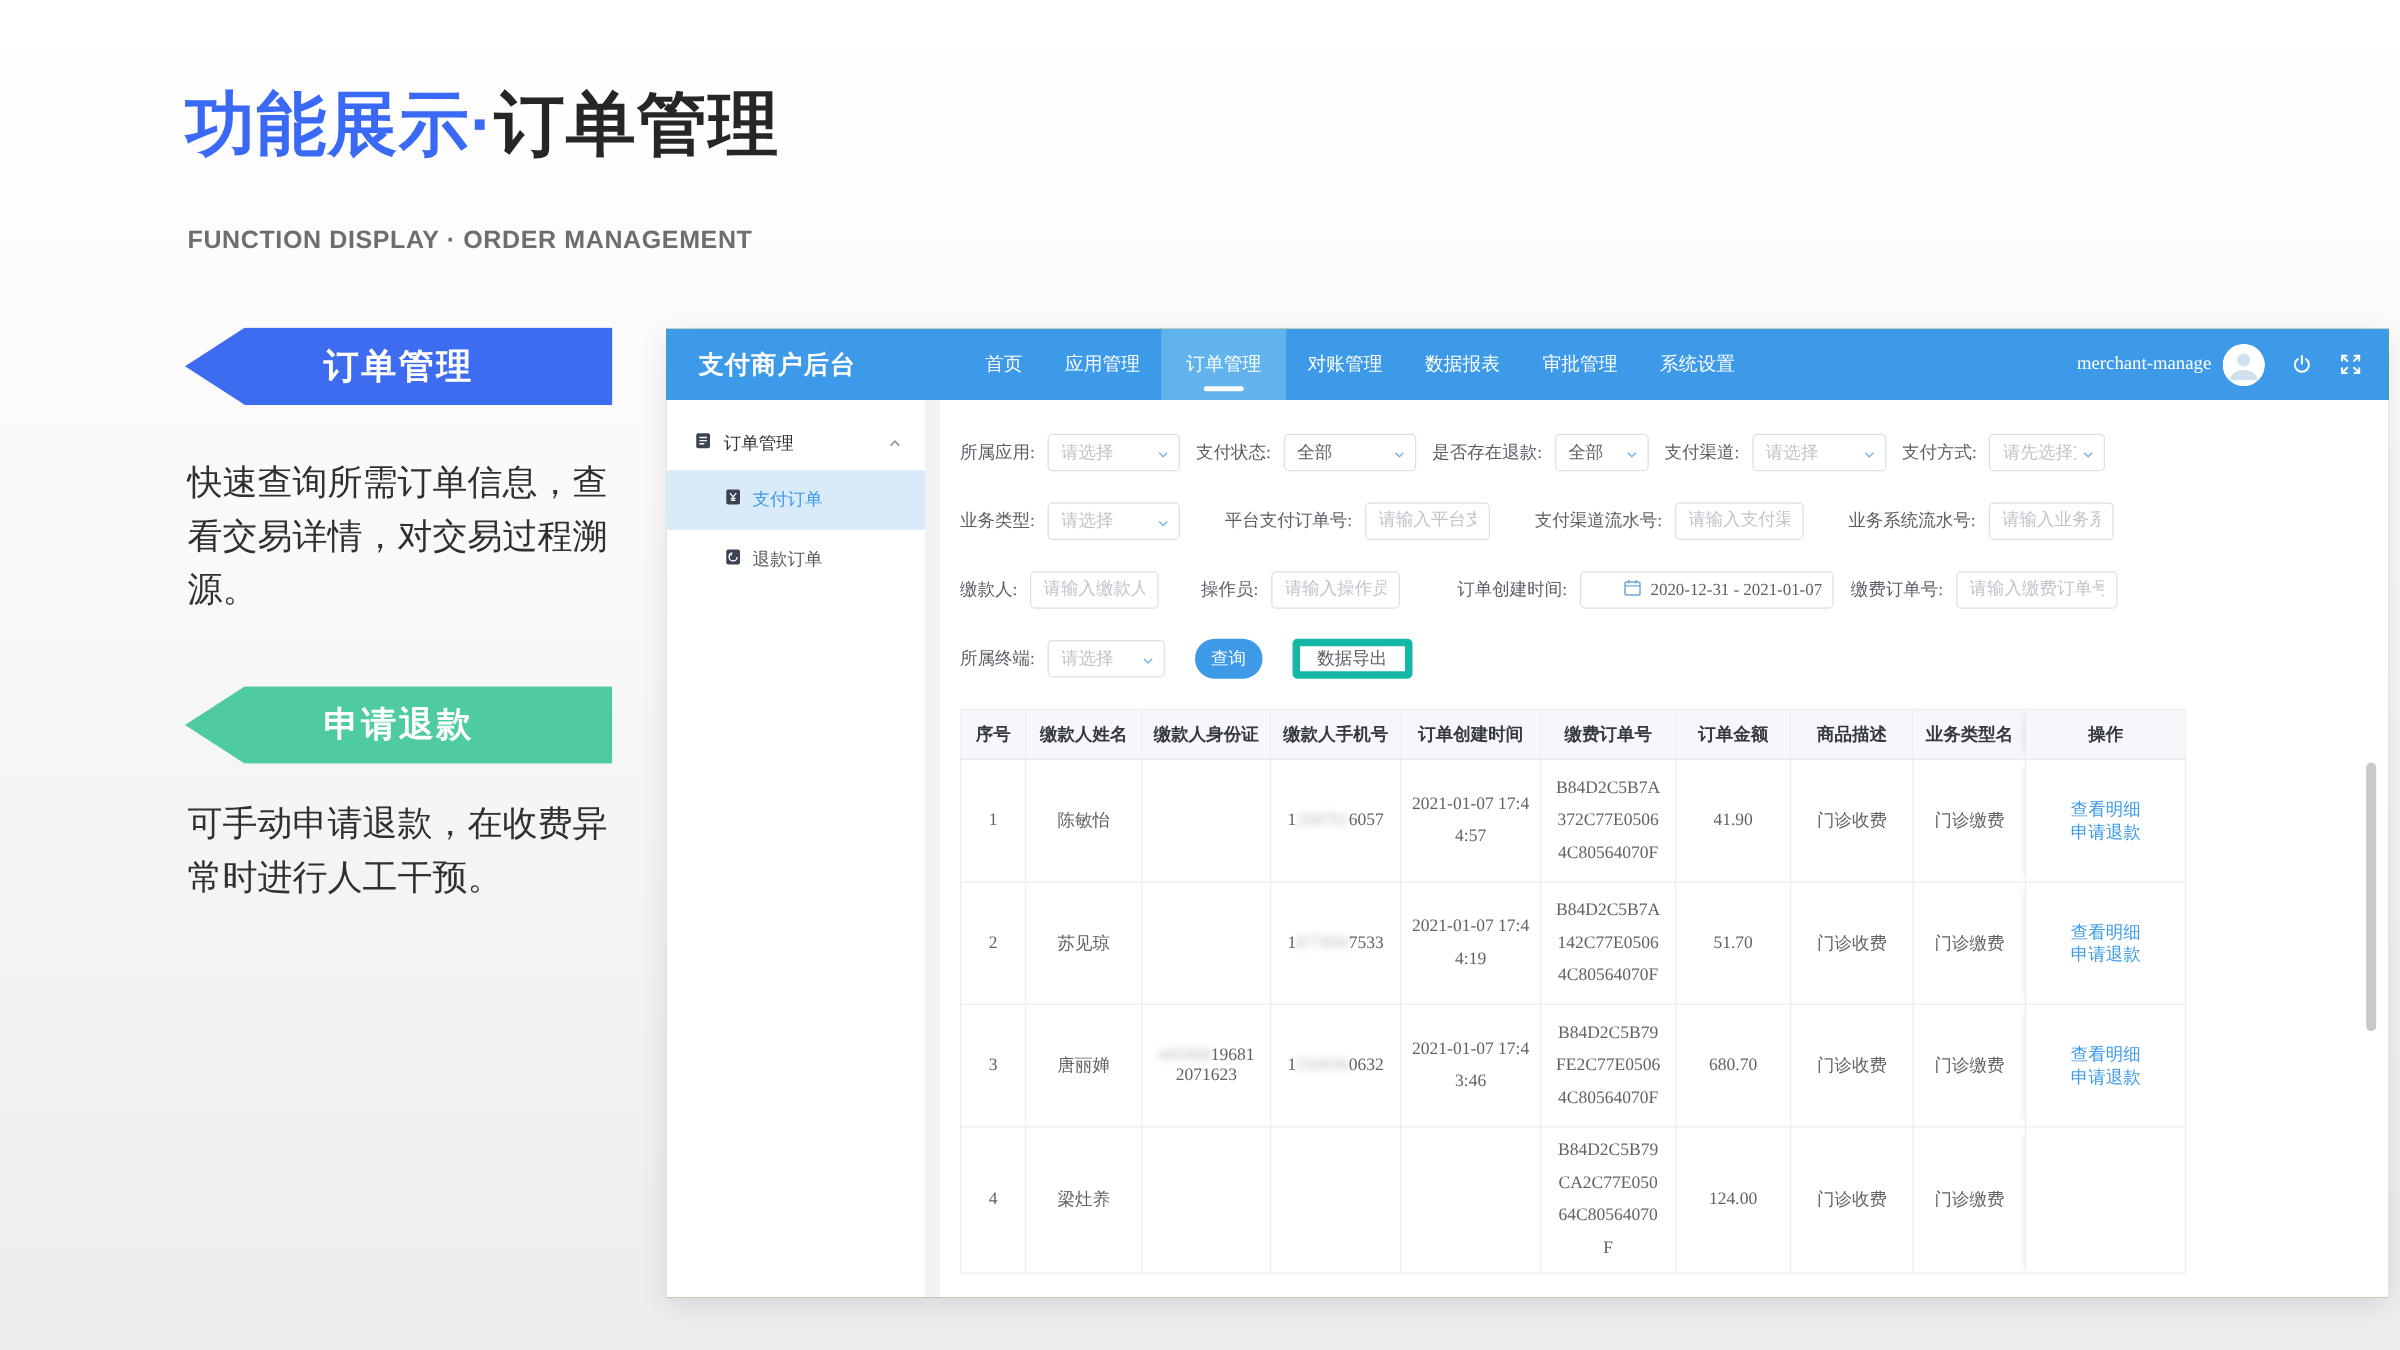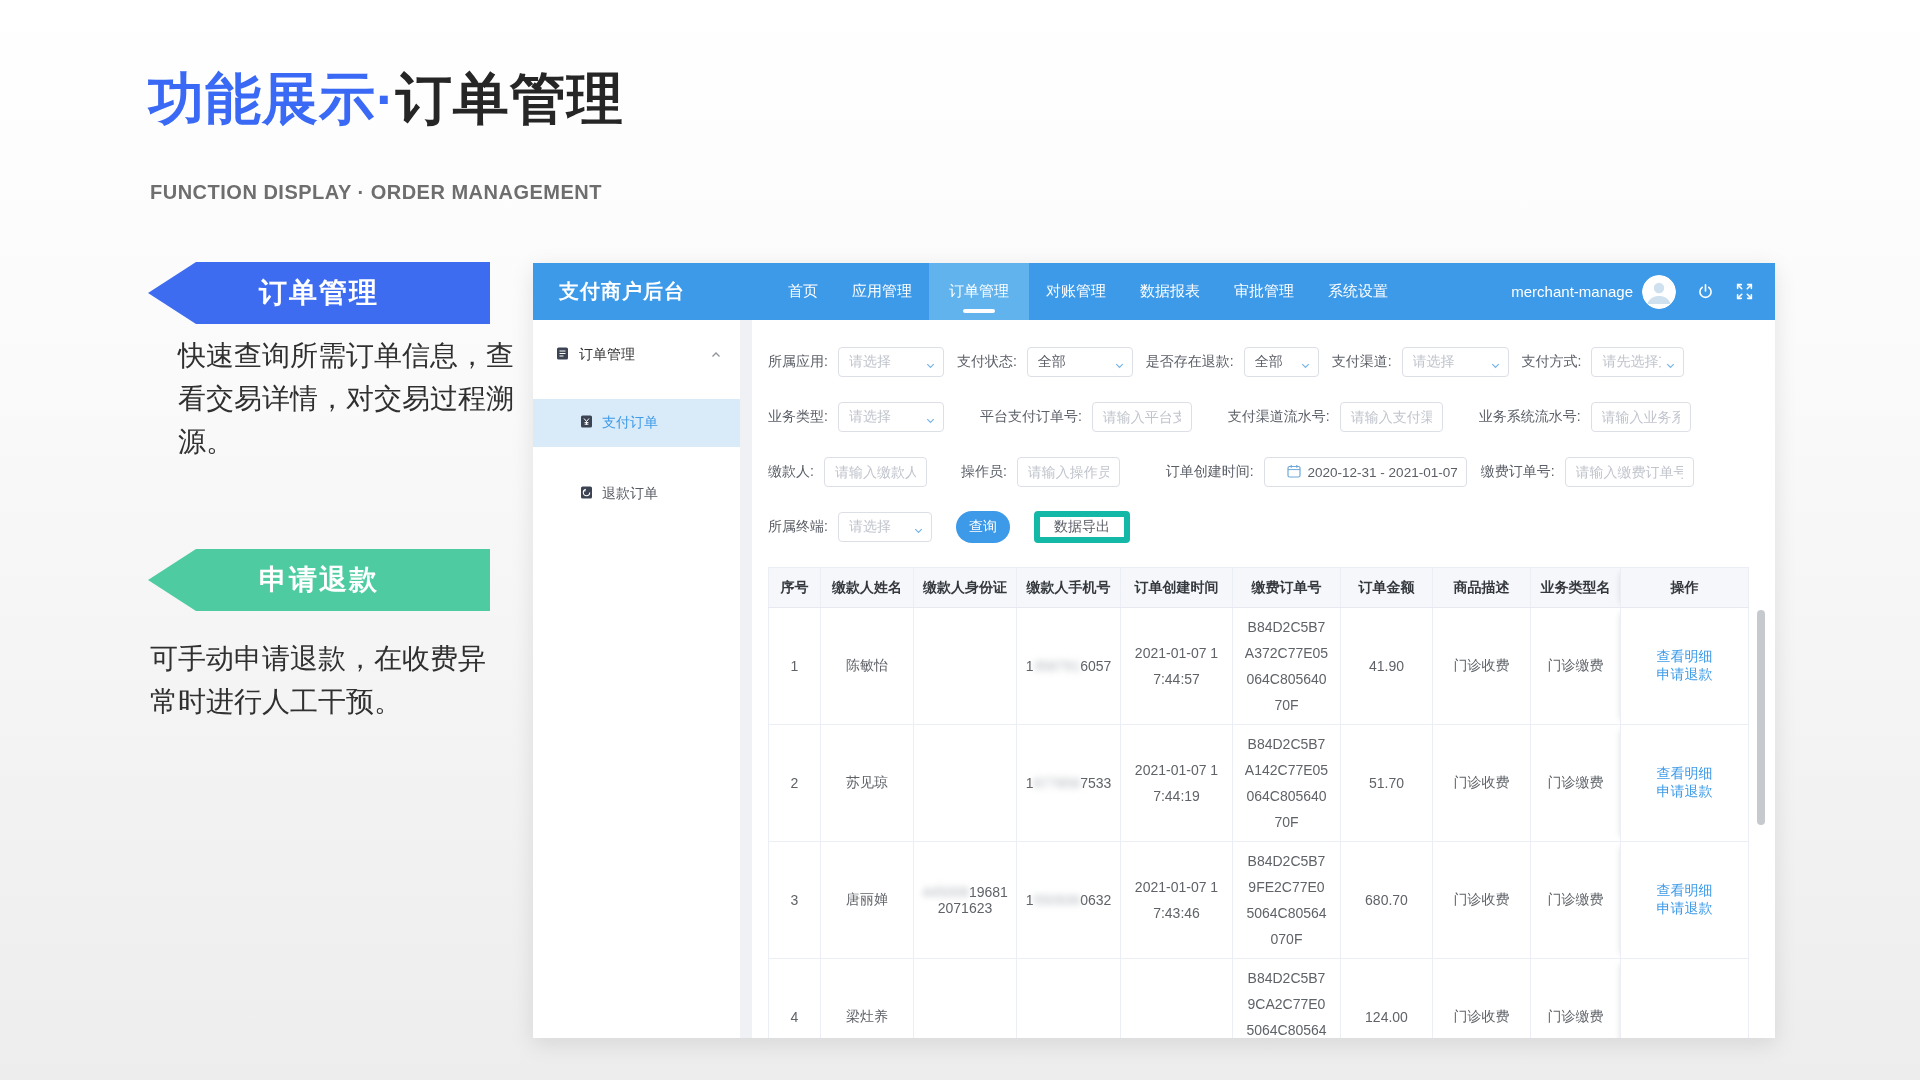--- a/index.html
+++ b/index.html
@@ -16,26 +16,26 @@
   .hero-sub { position:absolute; left:150px; top:163px; font-size:20px; font-weight:700; color:#6e6e6e; letter-spacing:.5px;margin-top:18px; }
 
   .ribbon { position:absolute; left:148px; width:342px; height:62px;
     display:flex; align-items:center; justify-content:center;
     clip-path:polygon(48px 0,100% 0,100% 100%,48px 100%,0 50%);
     color:#fff; font-size:28px; font-weight:700; letter-spacing:2px; }
   .ribbon.blue  { top:262px; background:#3e6cf0; }
   .ribbon.green { top:549px; background:#4fcba1; }
 
   .feature-desc { position:absolute; left:150px; width:352px; font-size:28px; line-height:43px; color:#303030; }
-  .feature-desc.d1 { top:334px;margin-left:28px; }
+  .feature-desc.d1 { top:364px; }
   .feature-desc.d2 { top:637px; }
 
   
-  .shot { position:absolute; left:533px; top:263px; width:1242px; height:775px;
-    background:#4d7c0f; box-shadow:0 6px 22px rgba(0,0,0,.10); overflow:hidden; }
+  .shot { position:absolute; left:533px; top:263px; width:1378px; height:775px;
+    background:#4d7c0f; box-shadow:0 6px 22px rgba(0,0,0,.10); overflow:hidden;font-family:Liberation Serif, serif; }
 
   
   .app-header { height:57px; background:#3d9ae8; display:flex; align-items:center; padding:0 21px 0 26px; }
   .brand { color:#fff; font-size:20px; font-weight:700; letter-spacing:1px; white-space:nowrap; }
   .nav { display:flex; margin-left:86px; height:57px; }
   .nav-item { position:relative; height:57px; display:flex; align-items:center; padding:0 17px;
     color:#fdfeff; font-size:15px; cursor:pointer; white-space:nowrap; }
   .nav-item.active { background:#61b3ee; padding:0 20px; }
   .nav-item.active::after { content:""; position:absolute; left:50%; transform:translateX(-50%);
     bottom:7px; width:32px; height:4px; border-radius:2px; background:#fff; }
@@ -45,21 +45,21 @@
   .hd-ico { margin-left:21px; display:flex; align-items:center; cursor:pointer; }
 
   
   .app-body { display:flex; height:718px; background:#eff1f5; }
   .sidebar { width:207px; background:#fff; padding-top:14px; flex:none; }
   .side-group { height:42px; display:flex; align-items:center; padding:0 18px 0 22px;
     font-size:14px; color:#303133; cursor:pointer; }
   .side-group .lbl { margin-left:9px; }
   .side-group .caret { margin-left:auto; display:flex; }
   .side-item { height:48px; display:flex; align-items:center; padding-left:46px;
-    font-size:14px; color:#565b63; cursor:pointer;margin-top:23px; }
+    font-size:14px; color:#565b63; cursor:pointer; }
   .side-item .lbl { margin-left:8px; }
   .side-item.active { background:#d9eaf8; color:#3d9ae8; }
 
   .gap-strip { width:12px; background:#eff1f5; flex:none; }
   .content { flex:1; background:#fff; position:relative; padding:27px 20px 0 16px; overflow:hidden; }
 
   
   .f-row { display:flex; align-items:center; height:30px; margin-bottom:25px; font-size:14px; color:#5a5e66; }
   .f-label { white-space:nowrap; margin-right:10px; }
   .sel { position:relative; height:30px; border:1px solid #dcdfe6; border-radius:4px; background:#fff;

